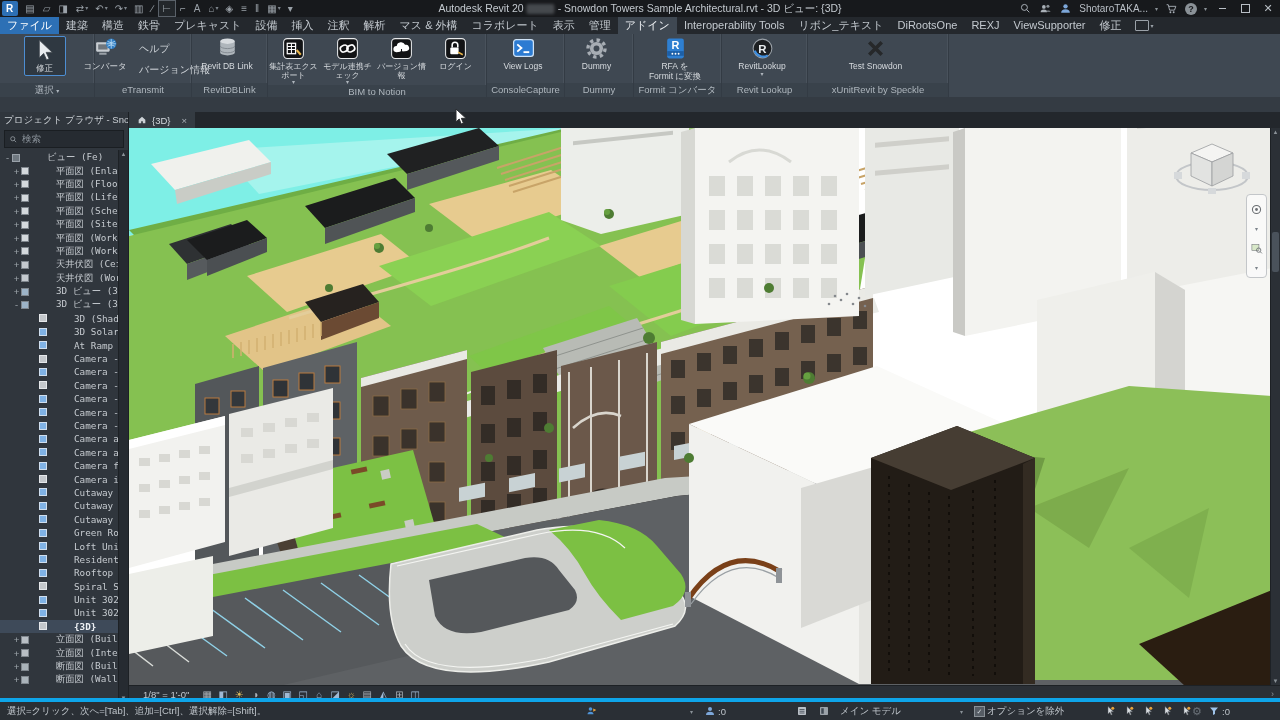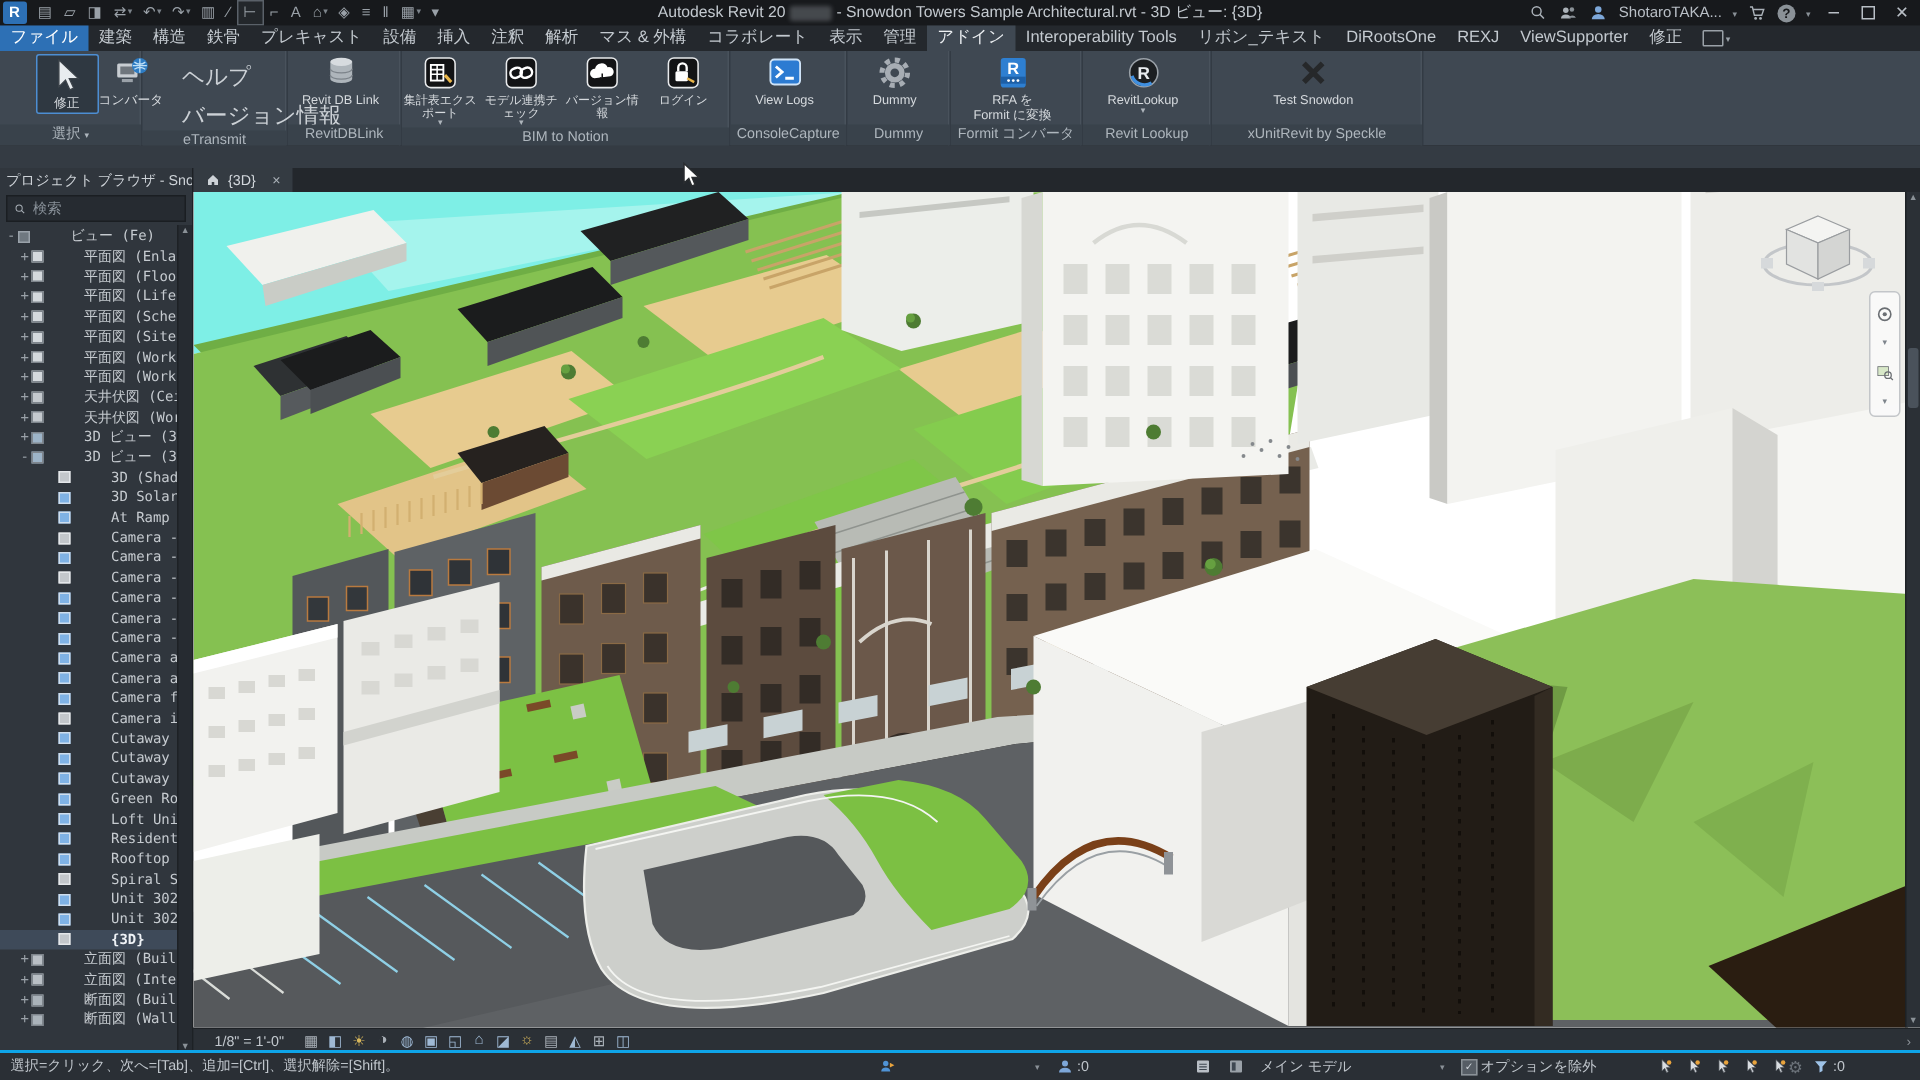--- a/index.html
+++ b/index.html
@@ -42,21 +42,21 @@
   .pbody{flex:1;display:flex;align-items:flex-start;justify-content:center;gap:1px;padding-top:2px;}
   .plabel{height:14px;line-height:14px;background:#39424b;color:#aeb6bd;font-size:9.5px;text-align:center;white-space:nowrap;}
   .plabel .pc{font-size:6px;}
   .bigbtn{display:flex;flex-direction:column;align-items:center;width:62px;color:#d6dade;font-size:8.5px;text-align:center;line-height:1.15;}
   .bigbtn .rbicon{width:25px;height:25px;flex:none;margin-bottom:1px;}
   .bigbtn .blabel{white-space:pre-line;}
   .bigbtn .drop{font-size:6px;color:#aeb5bc;line-height:5px;}
   .bigbtn[data-variant="selected"]{background:#2f3841;border:1px solid #4d8ed3;border-radius:2px;width:36px;padding:1px 2px;}
   .panel:nth-child(4) .bigbtn{width:53px;font-size:8px;}
   .linkcol{display:flex;flex-direction:column;gap:7px;justify-content:center;padding:6px 2px 0 2px;}
-  .rlink{font-size:15px;color:#ccd1d6;white-space:nowrap;}
+  .rlink{font-size:10px;color:#ccd1d6;white-space:nowrap;}
   
   .optionsbar{position:absolute;top:97px;left:0;right:0;height:15px;background:#343b43;border-bottom:1px solid #1d2125;}
   
   .main{position:absolute;top:112px;left:0;right:0;bottom:18px;display:flex;}
   
   .pb{width:128px;flex:none;background:#30363d;border-right:1px solid #1d2125;display:flex;flex-direction:column;position:relative;}
   .pbhead{height:16px;display:flex;align-items:center;padding:0 4px;font-size:9.5px;color:#ccd1d6;white-space:nowrap;overflow:hidden;}
   .pbsearch{margin:2px 4px 3px 4px;height:16px;background:#262b31;border:1px solid #1a1e22;display:flex;align-items:center;gap:4px;padding:0 4px;color:#8b939b;font-size:9.5px;flex:none;}
   .pbsearch svg{width:9px;height:9px;flex:none;}
   .ptree{flex:1;overflow:hidden;position:relative;font-family:"DejaVu Sans Mono",monospace;font-size:9.3px;color:#c6cbd0;padding-right:9px;}
@@ -96,21 +96,21 @@
   .navbar .nc{font-size:6px;color:#7d848b;line-height:4px;}
   
   .vcb{height:16px;background:#2b3036;border-top:1px solid #1d2125;display:flex;align-items:center;flex:none;
        font-size:9.5px;color:#c3c9cf;padding:0 6px;gap:4px;}
   .scale{padding:0 6px 0 8px;white-space:nowrap;}
   .vi{width:16px;text-align:center;font-size:10px;color:#9fb9d4;}
   .vi[data-tone="gold"]{color:#d9b85c;}
   .vi[data-tone="gray"]{color:#aab1b8;}
   .vcb .expand{margin-left:auto;color:#8a9197;font-size:9px;}
   
-  .statusbar{position:absolute;left:0;right:0;bottom:0;height:18px;background:#2a2f35;border-top:2px solid #0ea5e9;
+  .statusbar{position:absolute;left:0;right:0;bottom:0;height:18px;background:#2a2f35;border-top:4px solid #0ea5e9;
              font-size:9.5px;color:#bfc5cb;margin-top:40px;}
   .sbleft{position:absolute;left:7px;top:0;line-height:18px;white-space:nowrap;}
   .sbitem{position:absolute;top:0;height:18px;display:flex;align-items:center;gap:2px;}
   .sbitem svg{width:12px;height:12px;}
   .sbcaret{font-size:6px;color:#8a9197;}
   .sbcheck{width:9px;height:9px;border:1px solid #8a9197;background:#565d65;display:inline-flex;align-items:center;justify-content:center;color:#cfd5da;font-size:7px;line-height:9px;}
   .dimgear{color:#6b7279;font-size:11px;}
   .selrow svg{margin-right:5px;}
   
   .cursor{position:absolute;left:455px;top:108px;width:13px;height:18px;z-index:50;pointer-events:none;}

